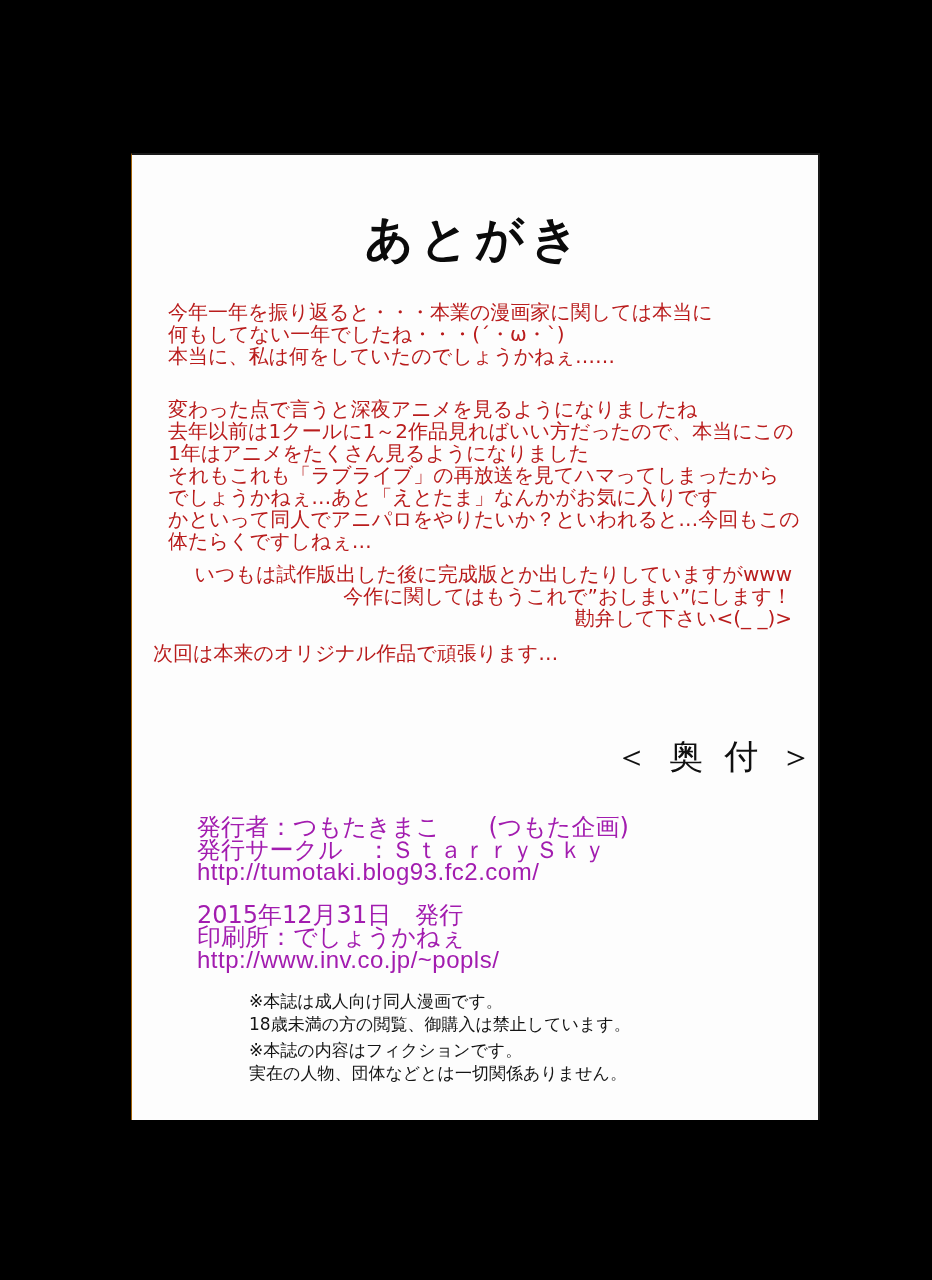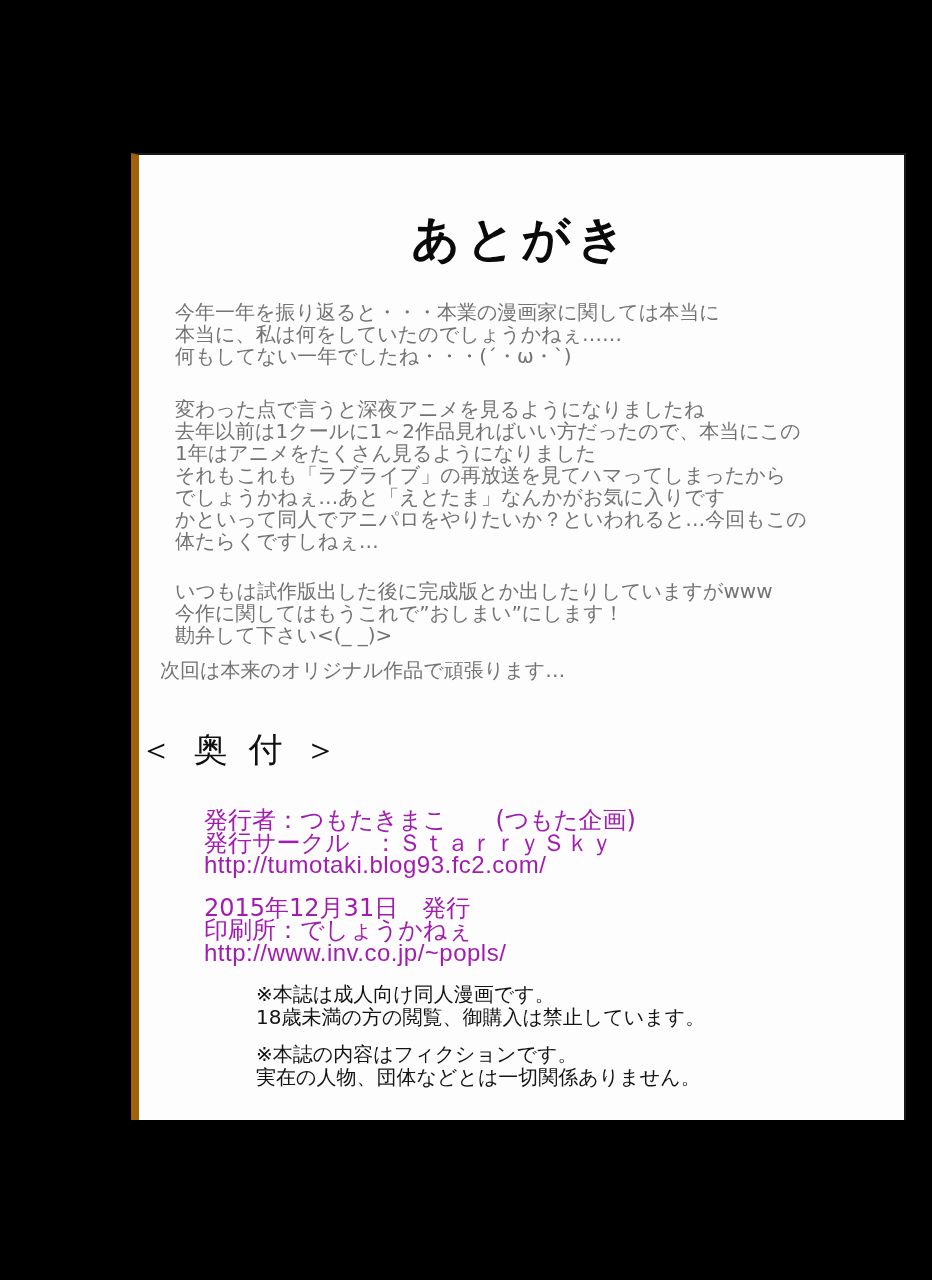--- a/index.html
+++ b/index.html
@@ -12,103 +12,103 @@
     position: relative;
     width: 932px;
     height: 1280px;
     background: #000000;
     overflow: hidden;
   }
   .paper {
     position: absolute;
     left: 131px;
     top: 153px;
-    width: 775px;
+    width: 689px;
     height: 967px;
     box-sizing: border-box;
     background: #fdfdfd;
-    border-left: 8px solid #a16207;
+    border-left: 1px solid #a16207;
     border-right: 2px solid #1a1a1a;
     border-top: 2px solid #1a1a1a;
     color: #111111;
     overflow: hidden;
   }
   .page-title {
     margin-top: 54px;
     text-align: center;
     font-size: 48px;
     line-height: 58px;
     font-weight: bold;
     letter-spacing: 6px;
     color: #0a0a0a;
     white-space: pre;
   }
   .body-block {
     margin-left: 36px;
     margin-right: 26px;
     font-size: 20px;
     line-height: 22px;
-    color: #737373;
+    color: #b91c1c;
   }
   .body-block .line {
     white-space: pre;
   }
   .p1 { margin-top: 34px; }
   .p2 { margin-top: 31px; }
-  .p3 { margin-top: 28px; }
+  .p3 { margin-top: 11px; text-align: right; }
   .p4 { margin-top: 13px; margin-left: 21px; }
   .colophon-heading {
-    margin-top: 48px;
-    text-align: left;
+    margin-top: 72px;
+    text-align: right;
     font-size: 34px;
     line-height: 40px;
     font-weight: 500;
     letter-spacing: 5px;
     color: #101010;
     white-space: pre;
   }
   .colophon-block {
     margin-left: 65px;
     font-size: 24px;
     line-height: 22.5px;
     color: #a21caf;
   }
   .colophon-block .line {
     white-space: pre;
   }
   .pub-block { margin-top: 40px; }
   .date-block { margin-top: 20px; }
   .notice-block {
     margin-left: 117px;
-    font-size: 20px;
+    font-size: 17px;
     line-height: 22.5px;
     color: #141414;
   }
   .notice-block .line {
     white-space: pre;
   }
   .notice1 { margin-top: 19px; }
-  .notice2 { margin-top: 15px; }
+  .notice2 { margin-top: 4px; }
   .url {
     font-family: Liberation Sans, sans-serif;
     letter-spacing: 0.5px;
   }
 </style>
 </head>
 <body>
 
 <div class="stage">
   <div class="paper">
 
     <div class="page-title">あとがき</div>
 
     <div class="body-block p1">
       <div class="line">今年一年を振り返ると・・・本業の漫画家に関しては本当に</div>
+      <div class="line">何もしてない一年でしたね・・・(´・ω・`)</div>
       <div class="line">本当に、私は何をしていたのでしょうかねぇ……</div>
-      <div class="line">何もしてない一年でしたね・・・(´・ω・`)</div>
     </div>
 
     <div class="body-block p2">
       <div class="line">変わった点で言うと深夜アニメを見るようになりましたね</div>
       <div class="line">去年以前は1クールに1～2作品見ればいい方だったので、本当にこの</div>
       <div class="line">1年はアニメをたくさん見るようになりました</div>
       <div class="line">それもこれも「ラブライブ」の再放送を見てハマってしまったから</div>
       <div class="line">でしょうかねぇ…あと「えとたま」なんかがお気に入りです</div>
       <div class="line">かといって同人でアニパロをやりたいか？といわれると…今回もこの</div>
       <div class="line">体たらくですしねぇ…</div>

